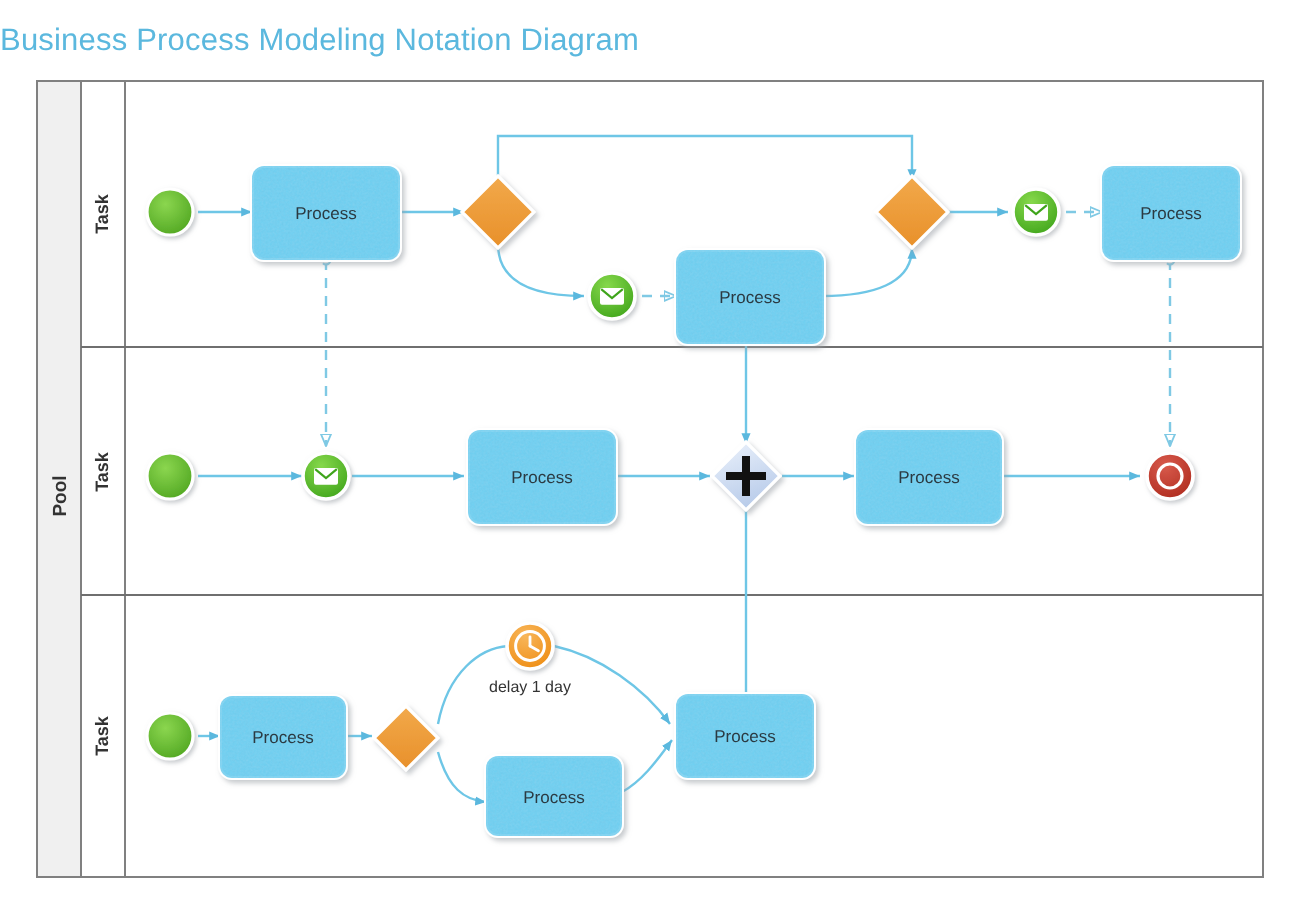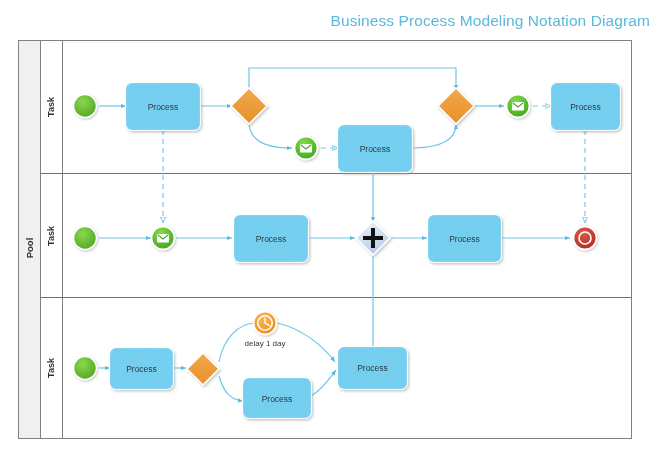--- a/index.html
+++ b/index.html
@@ -19,21 +19,21 @@
     position: relative;
     width: 650px;
     height: 459px;
     background: #ffffff;
   }
   #diagram-title {
     position: absolute;
     left: 0;
     top: 12px;
     width: 650px;
-    text-align: right;
+    text-align: left;
     font-size: 15.5px;
     color: #5BB8DE;
     font-family: "Liberation Sans", sans-serif;
     letter-spacing: .1px;
     white-space: nowrap;
   }
   
   #canvas {
     position: absolute;
     left: 0;

